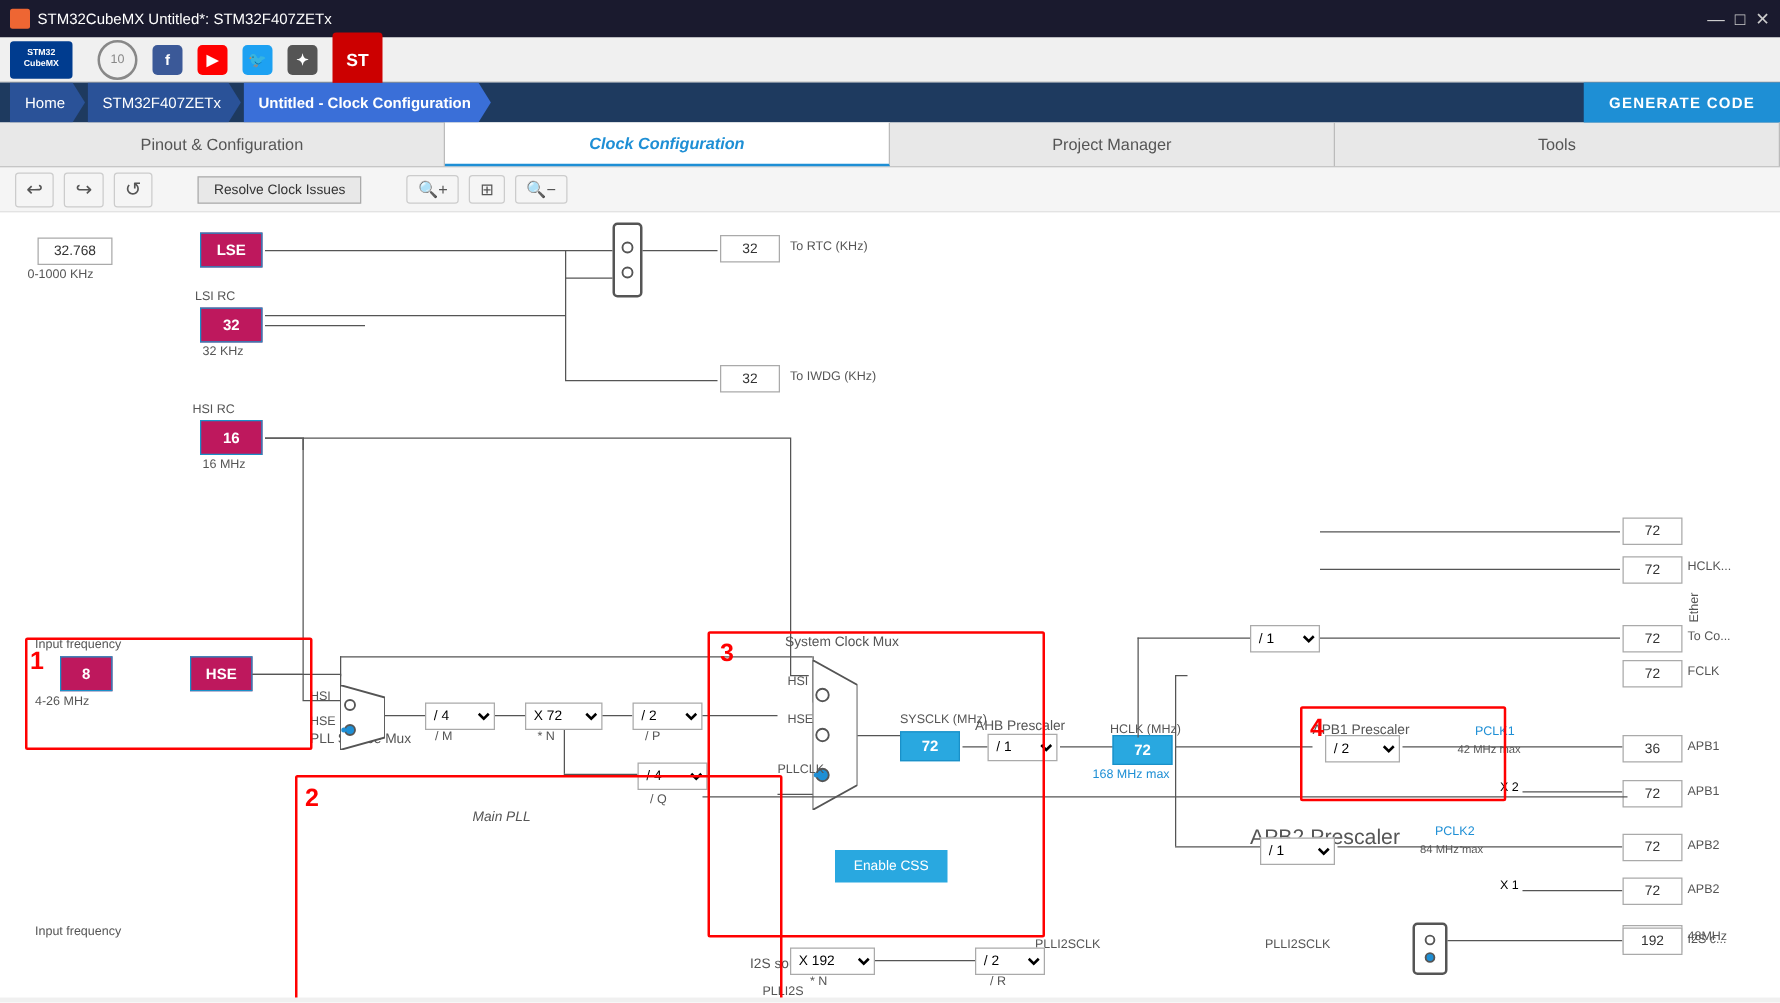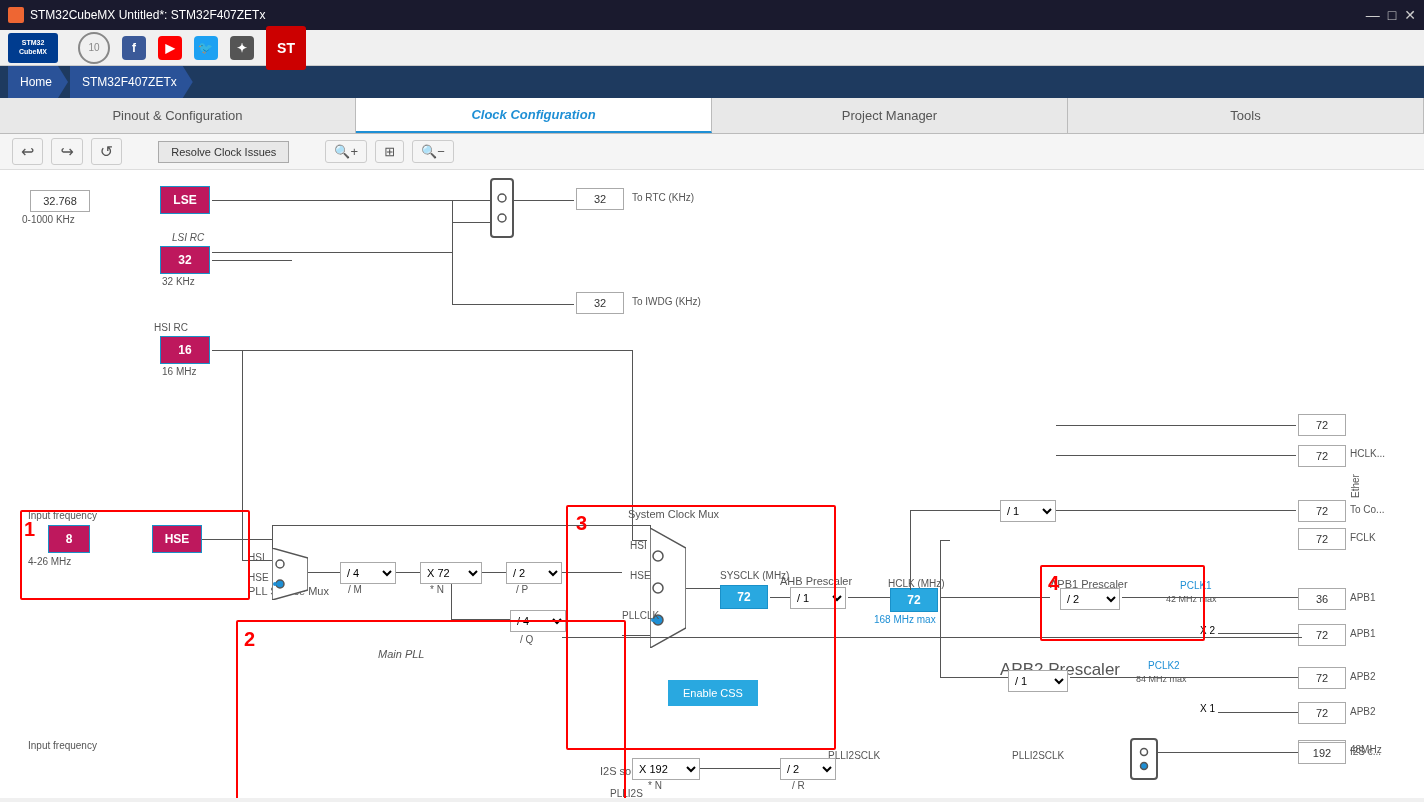--- a/index.html
+++ b/index.html
@@ -264,20 +264,24 @@
   </div>
 </div>
 
 <div class="breadcrumb-bar">
   <div class="breadcrumb-item">
     <span>Home</span>
   </div>
   <div class="breadcrumb-item">
     <span>STM32F407ZETx</span>
   </div>
+  <div class="breadcrumb-item active">
+    <span>Untitled - Clock Configuration</span>
+  </div>
+  <button class="generate-btn">GENERATE CODE</button>
 </div>
 
 <div class="tab-bar">
   <div class="tab">
     <span>Pinout &amp; Configuration</span>
   </div>
   <div class="tab active">
     <span>Clock Configuration</span>
   </div>
   <div class="tab">
@@ -302,21 +306,21 @@
 
 <div class="main-canvas" style="height:628px; position:relative; overflow:hidden; background:white;">
 
   <div class="value-box" style="left:30px;top:20px;width:60px;height:22px;">
     <span>32.768</span>
   </div>
   <div class="clk-label" style="left:22px;top:44px;">0-1000 KHz</div>
 
   <div class="clk-block" style="left:160px;top:16px;width:50px;height:28px;">LSE</div>
 
-  <div class="clk-label" style="left:172px;top:62px;font-style:italic;">LSI RC</div>
+  <div class="clk-label" style="left:156px;top:62px;">LSI RC</div>
 
   <div class="clk-block" style="left:160px;top:76px;width:50px;height:28px;">32</div>
   <div class="clk-label" style="left:162px;top:106px;">32 KHz</div>
 
   <div class="clk-label" style="left:154px;top:152px;">HSI RC</div>
 
   <div class="clk-block" style="left:160px;top:166px;width:50px;height:28px;">16</div>
   <div class="clk-label" style="left:162px;top:196px;">16 MHz</div>
 
   <div class="clk-label" style="left:28px;top:340px;">Input frequency</div>

